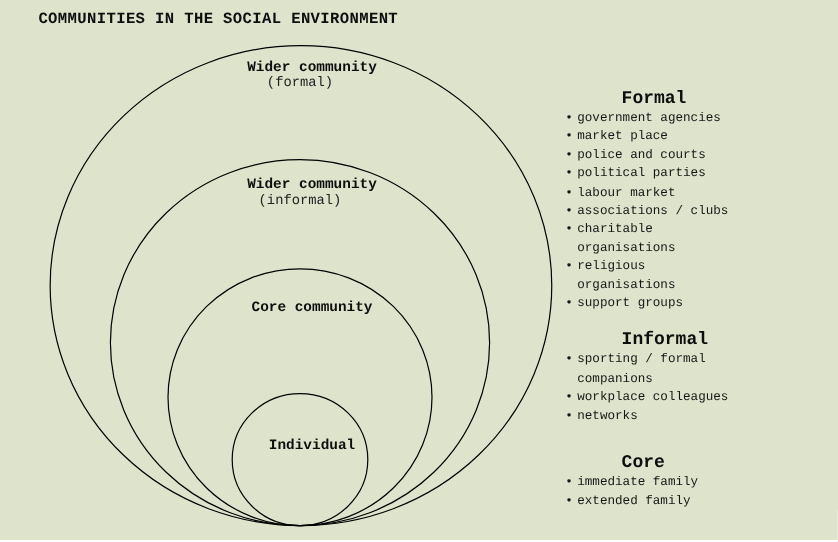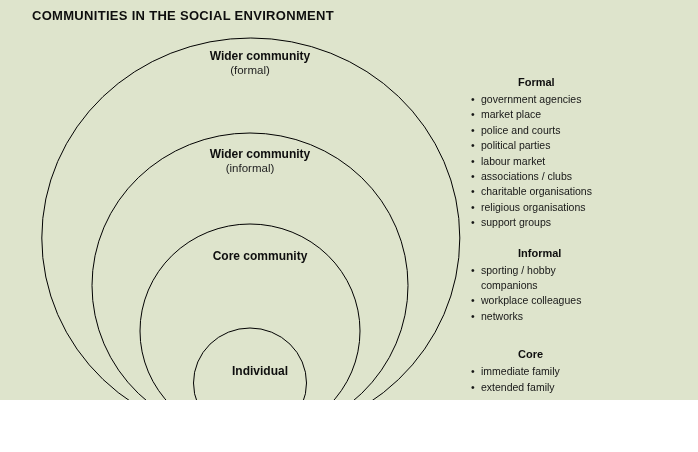--- a/index.html
+++ b/index.html
@@ -1,21 +1,21 @@
 <!DOCTYPE html>
 <html><head>
 <meta charset="utf-8">
 <style>
   html, body { margin: 0; padding: 0; }
   .canvas {
     position: relative;
     width: 698px;
-    height: 400px;
+    height: 450px;
     background: #dee4cc;
-    font-family: Liberation Sans, sans-serif;
+    font-family: Liberation Mono, monospace;
     color: #111;
     overflow: hidden;
   }
   .title {
     position: absolute;
     left: 32px;
     top: 8px;
     font-size: 13px;
     font-weight: bold;
     letter-spacing: 0.3px;
@@ -49,21 +49,21 @@
   }
   .legend {
     position: absolute;
     left: 470px;
     top: 76px;
     width: 200px;
   }
   .legend section.sec-informal { margin-top: 16px; }
   .legend section.sec-core { margin-top: 24px; }
   .legend h2 {
-    font-size: 11px;
+    font-size: 15px;
     font-weight: bold;
     line-height: 13px;
     margin: 0 0 3px 0;
     color: #0e0e0e;
     padding-left: 48px;
   }
   .legend ul {
     list-style: none;
     margin: 0;
     padding: 0;
@@ -128,21 +128,21 @@
         <li>associations / clubs</li>
         <li>charitable organisations</li>
         <li>religious organisations</li>
         <li>support groups</li>
       </ul>
     </section>
 
     <section class="sec-informal">
       <h2>Informal</h2>
       <ul>
-        <li>sporting / hobby companions</li>
+        <li>sporting / formal companions</li>
         <li>workplace colleagues</li>
         <li>networks</li>
       </ul>
     </section>
 
     <section class="sec-core">
       <h2>Core</h2>
       <ul>
         <li>immediate family</li>
         <li>extended family</li>

